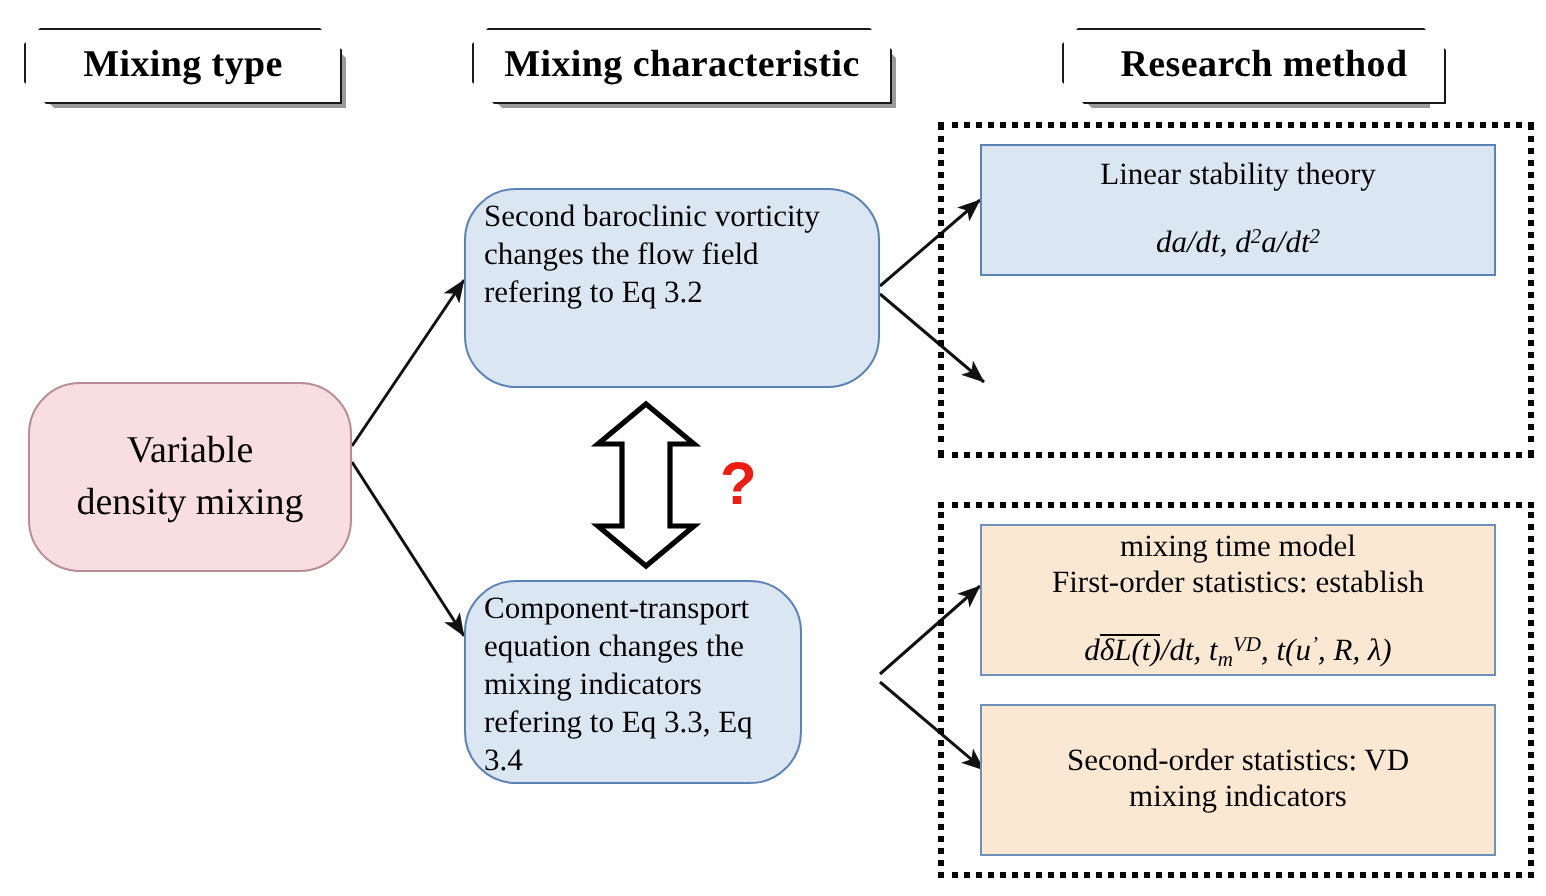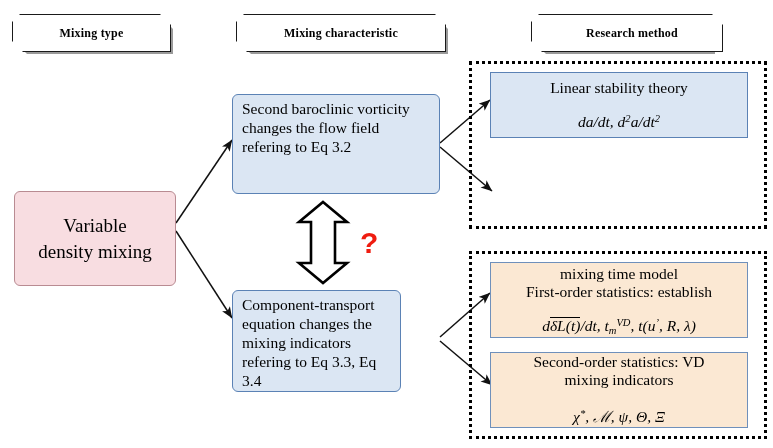--- a/index.html
+++ b/index.html
@@ -28,40 +28,40 @@
     pointer-events: none;
   }
 
   
   .hdr {
     position: absolute;
     background: #ffffff;
     border: 1.6px solid #1a1a1a;
     color: #000000;
     font-weight: bold;
-    font-size: 12px;
+    font-size: 19px;
     display: flex;
     align-items: center;
     justify-content: center;
     letter-spacing: 0.2px;
     
     clip-path: polygon(0 8px, 8px 0, calc(100% - 11px) 0, 100% 11px,
                        100% 100%, 11px 100%, 0 calc(100% - 11px));
   }
   .hdr-shadow {
     position: absolute;
     background: #9a9a9a;
     clip-path: polygon(0 8px, 8px 0, calc(100% - 11px) 0, 100% 11px,
                        100% 100%, 11px 100%, 0 calc(100% - 11px));
   }
 
   
   .rbox {
     position: absolute;
-    border-radius: 6px;
+    border-radius: 26px;
     border: 1.2px solid #4a6fa5;
     box-sizing: border-box;
     display: flex;
     align-items: center;
     font-size: 15.5px;
     line-height: 1.22;
     color: #000;
   }
   .rbox.pink {
     background: #f8dde1;
@@ -214,18 +214,15 @@
     <div class="title">mixing  time  model</div>
     <div class="title">First-order statistics: establish</div>
     <div class="formula">
       <i>d</i><span class="ovl"><i>δL</i>(<i>t</i>)</span>/<i>dt</i>, <i>t</i><sub>m</sub><sup>VD</sup>, <i>t</i>(<i>u</i><sup>’</sup>, <i>R</i>, <i>λ</i>)
     </div>
   </div>
 
   <div class="mbox peach" style="left:490px; top:352px; width:258px; height:76px;">
     <div class="title">Second-order statistics: VD</div>
     <div class="title">mixing indicators</div>
-    <div class="formula">
-      <i>χ</i><sup>*</sup>, <i>ℳ</i>, <i>ψ</i>, <i>Θ</i>, <i>Ξ</i>
-    </div>
   </div>
 
 </div>
 
 </body></html>

